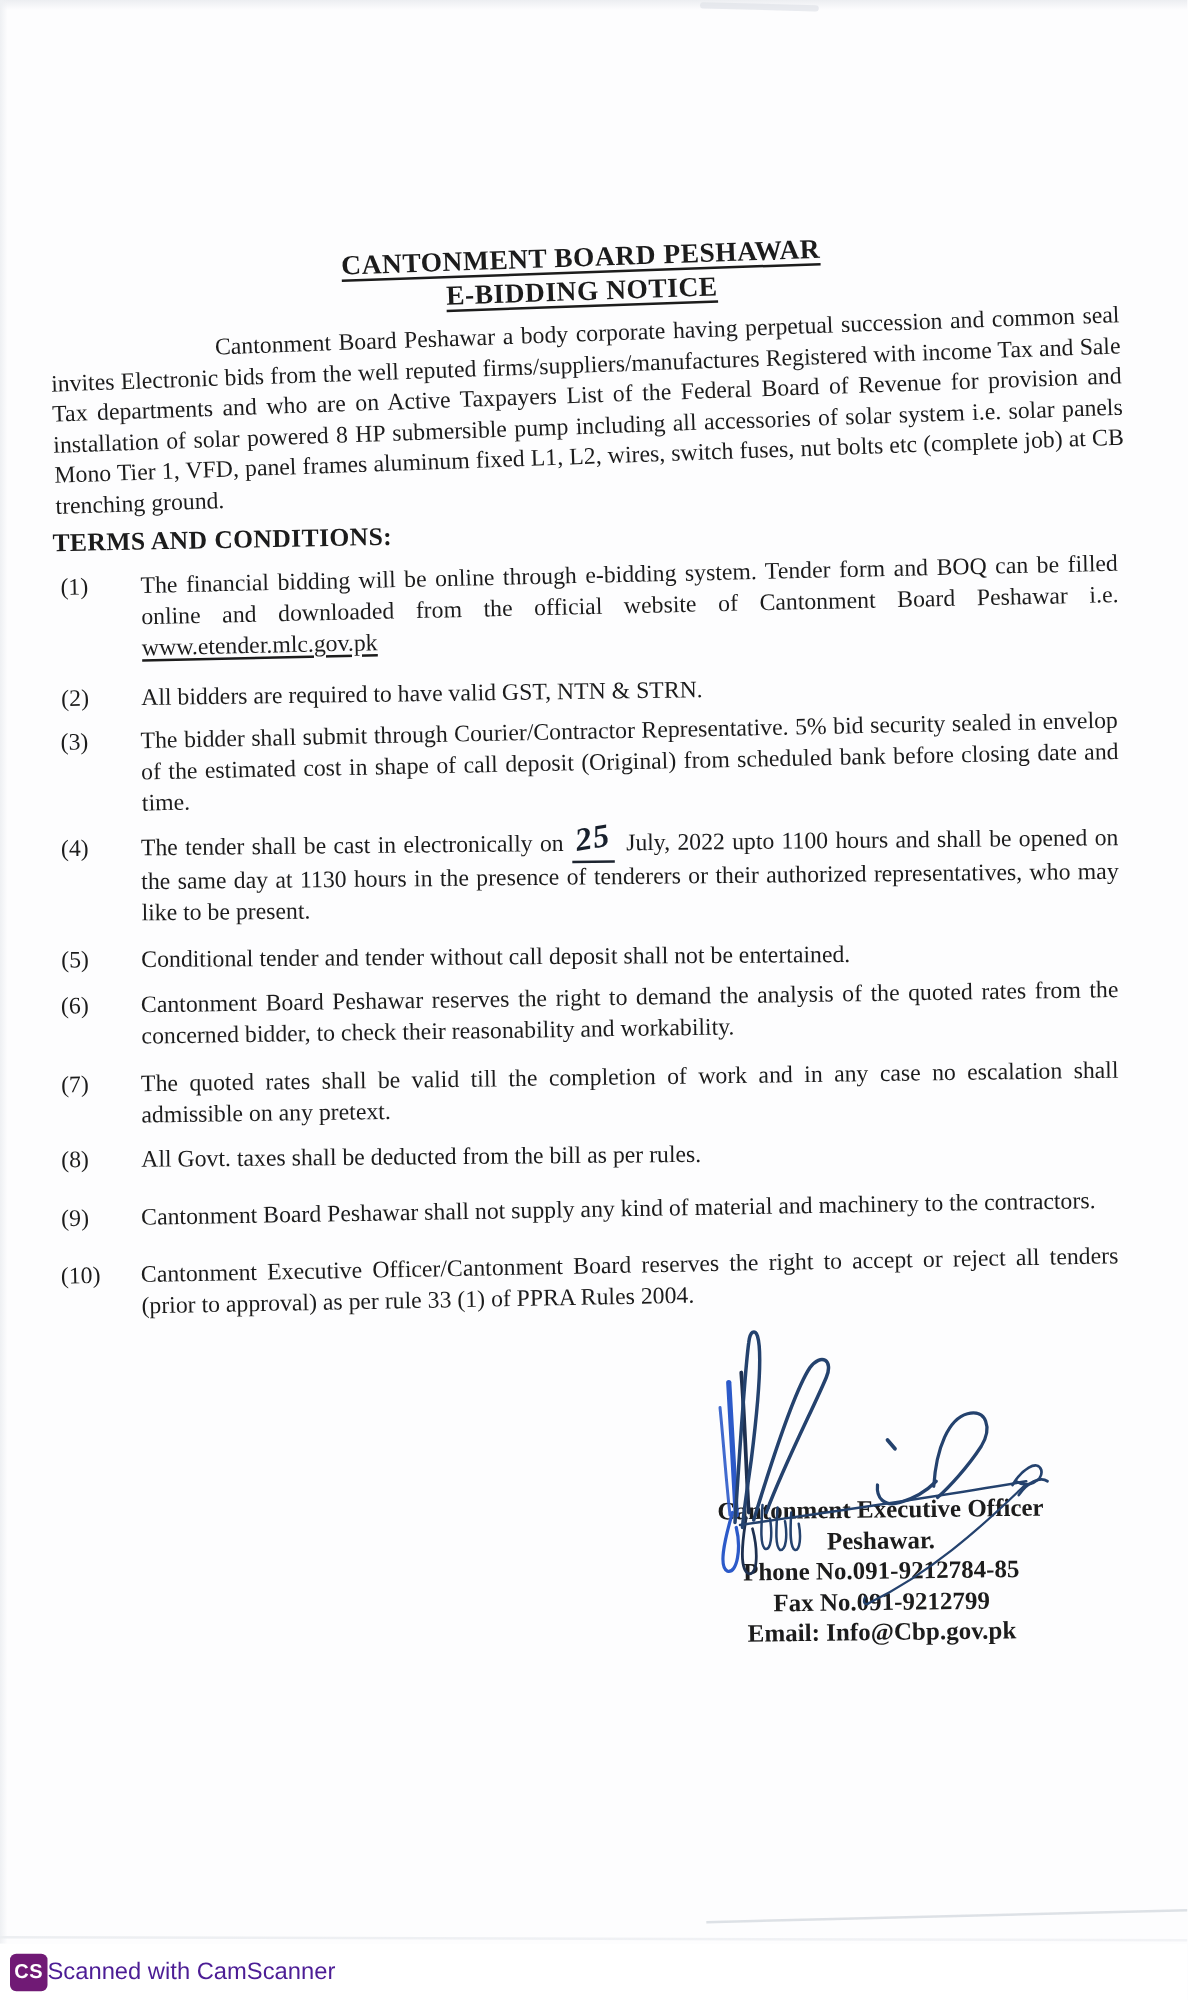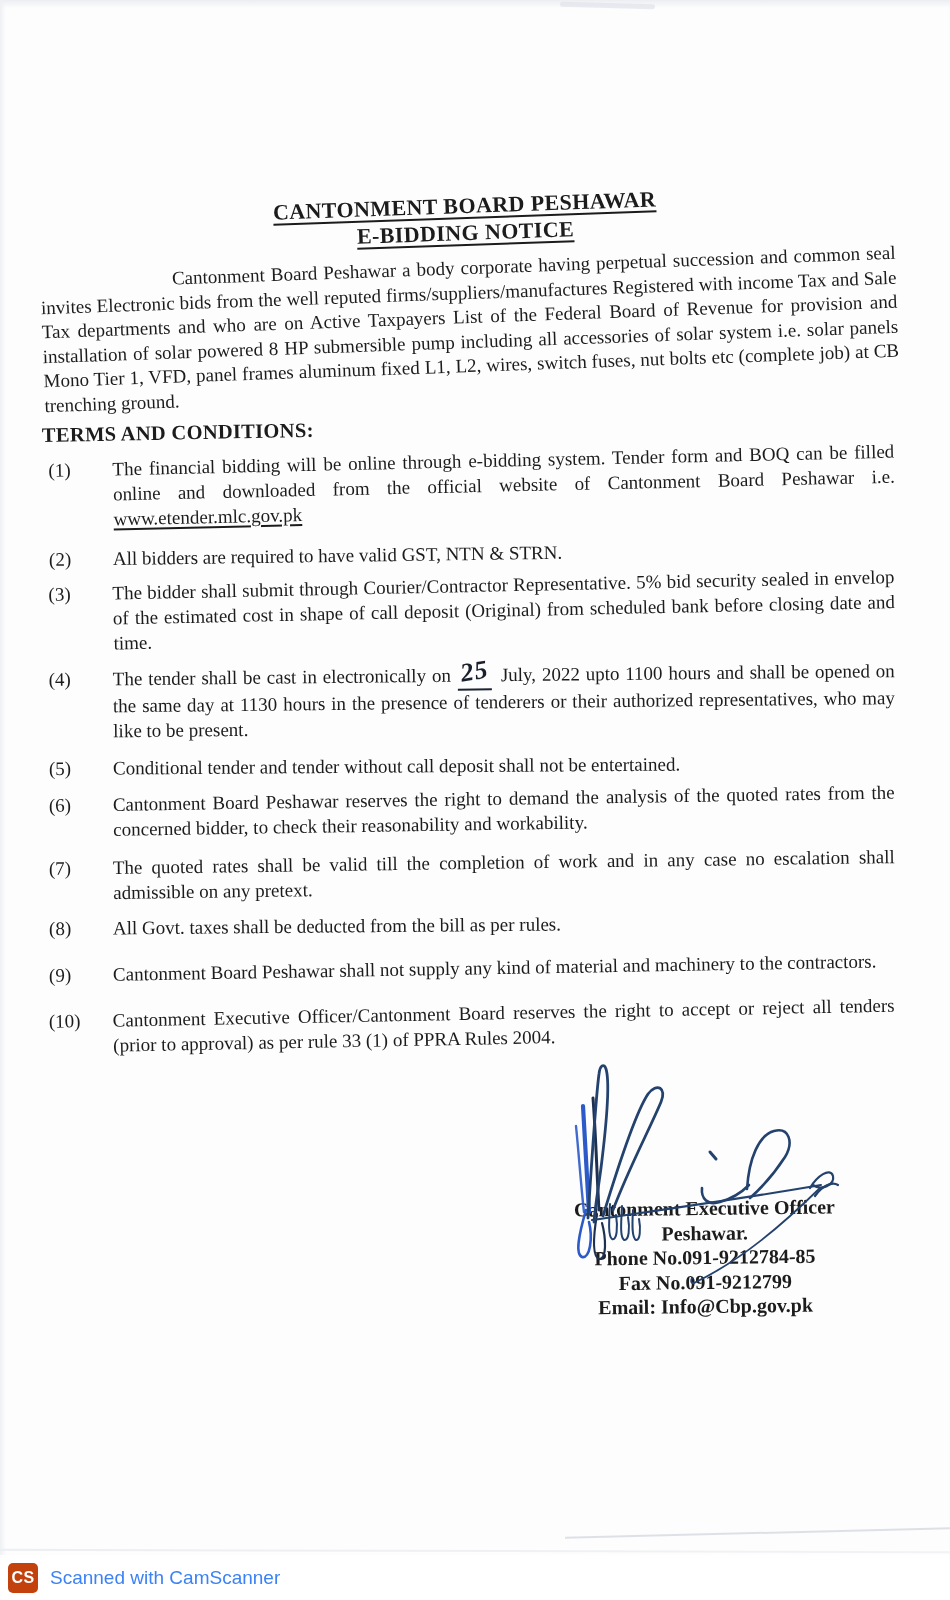--- a/index.html
+++ b/index.html
@@ -63,24 +63,24 @@
 
   
   .sig-svg { position:absolute; left:540px; top:1038px; width:345px; height:262px;
     pointer-events:none; z-index:3; }
   .sig-text { position:absolute; left:538px; top:1196px; width:334px; text-align:center;
     font-weight:bold; font-size:20px; line-height:24.5px; transform:rotate(-0.7deg); z-index:2; }
 
   
   .footer { position:absolute; left:0; right:0; bottom:0; height:45px; background:#ffffff;
     display:flex; align-items:center; font-family:"Liberation Sans", sans-serif; }
-  .cs-logo { width:30px; height:30px; margin-left:8px; background:#c2410c; border-radius:5px;
+  .cs-logo { width:30px; height:30px; margin-left:8px; background:#701a75; border-radius:5px;
     color:#ffffff; font-weight:bold; font-size:16px; display:flex; align-items:center;
     justify-content:center; letter-spacing:.5px; }
-  .footer-label { margin-left:12px; color:#3b82f6; font-size:19px; }
+  .footer-label { color:#4c1d95; font-size:19px; }
 </style>
 </head>
 <body>
 
 <div class="page">
 
   <div class="scan-top-edge"></div>
   <div class="scan-left-edge"></div>
   <div class="scan-smudge"></div>
   <div class="scan-crease"></div>

